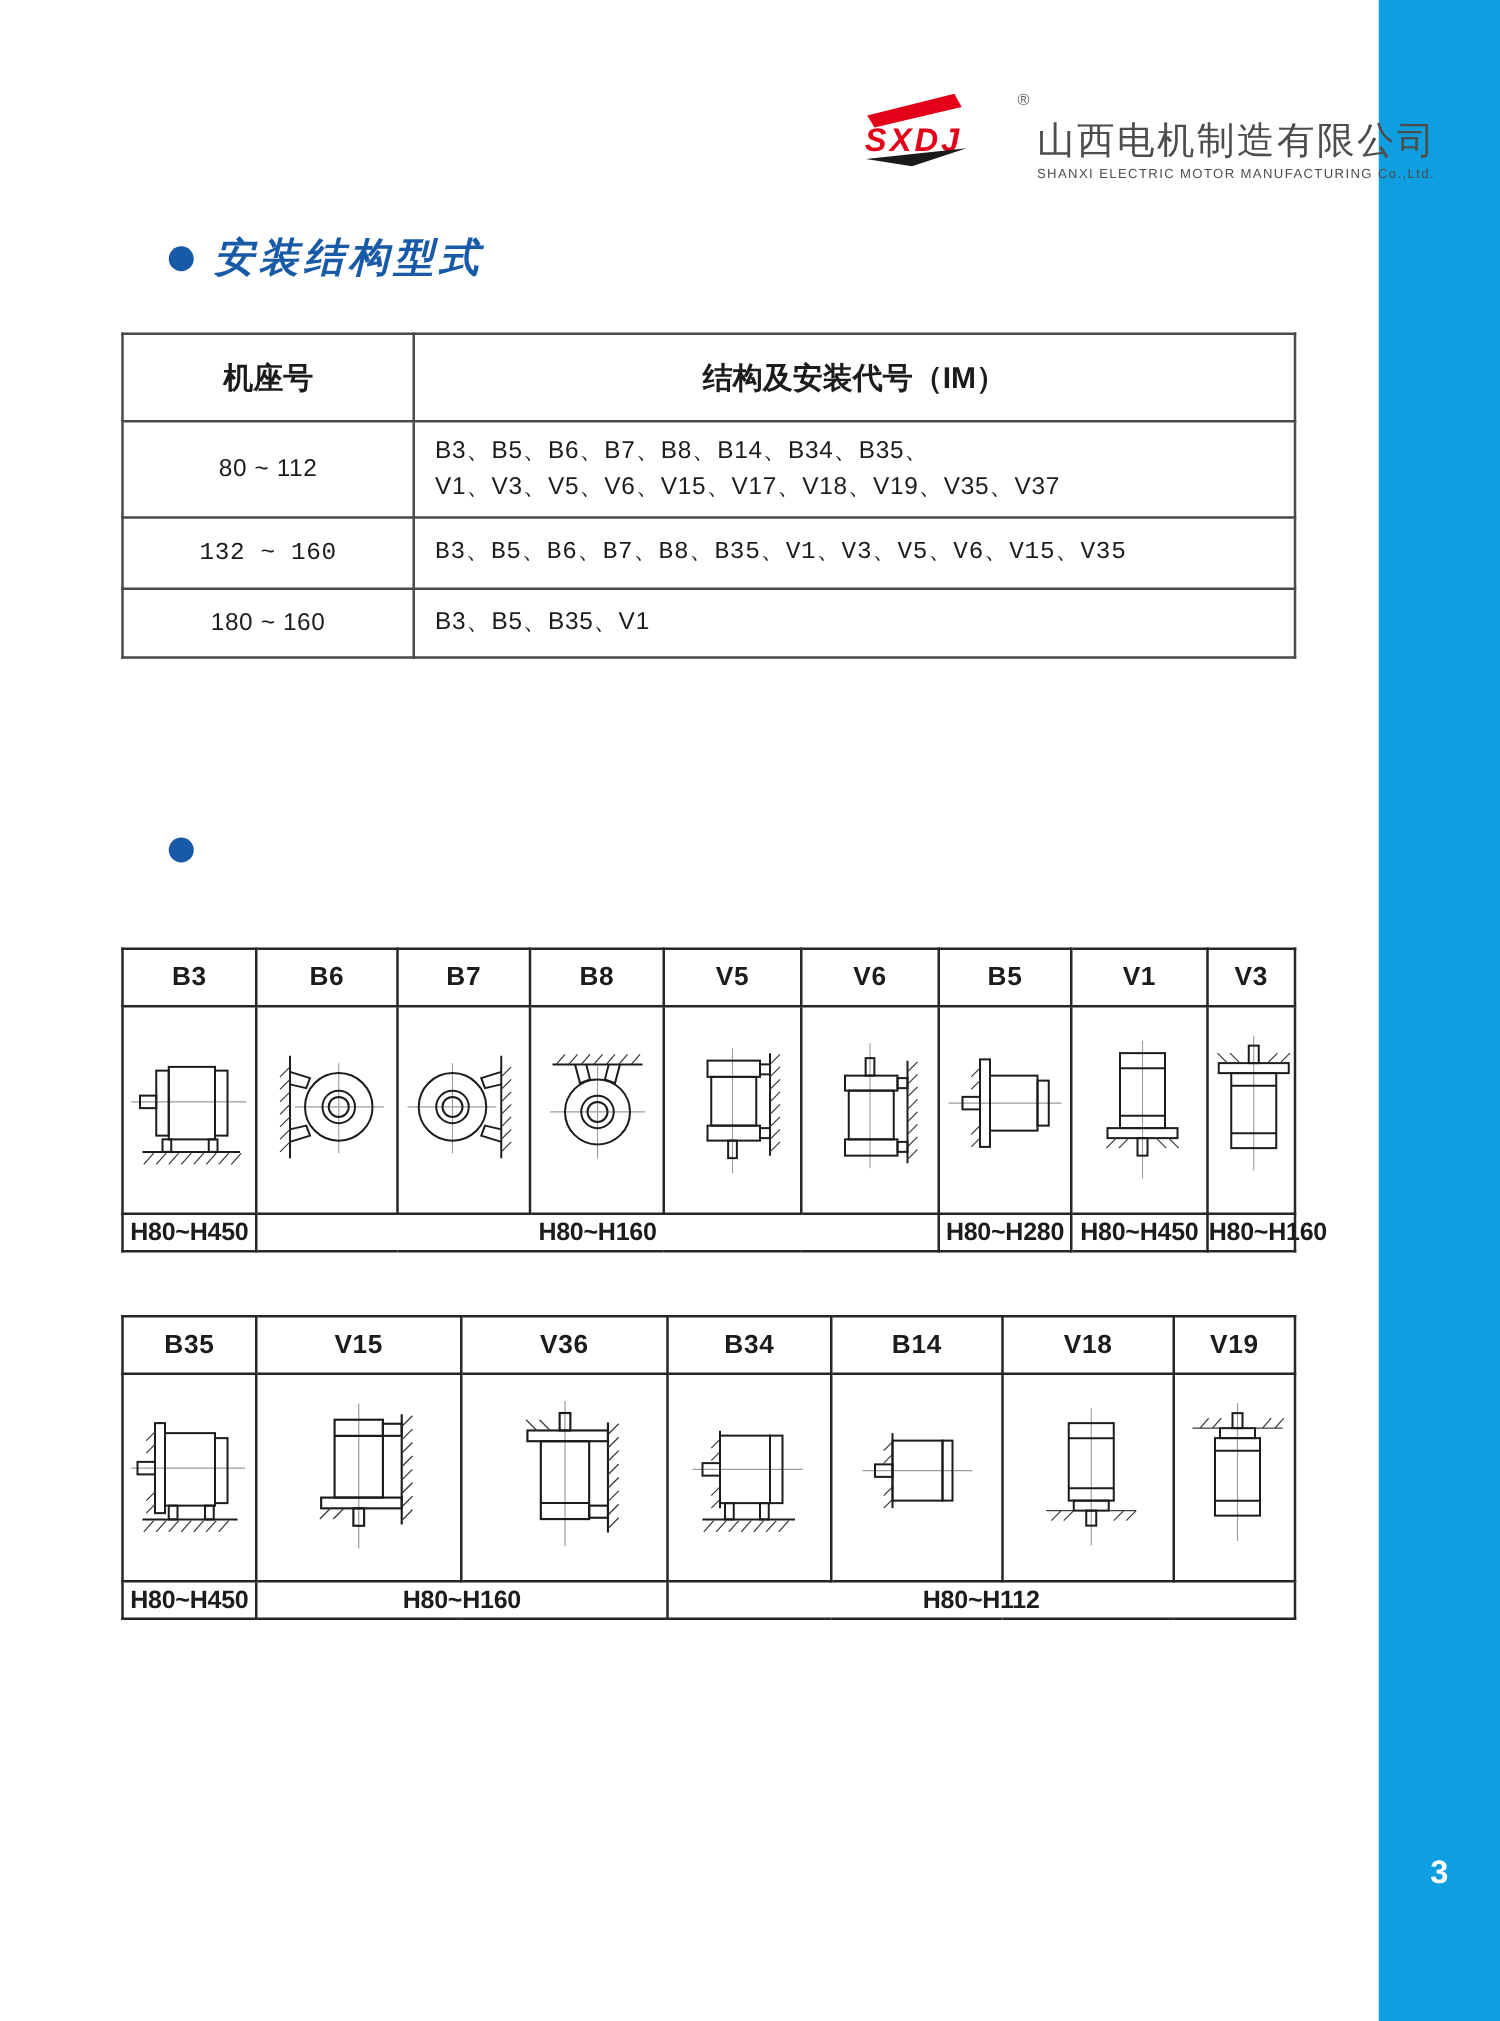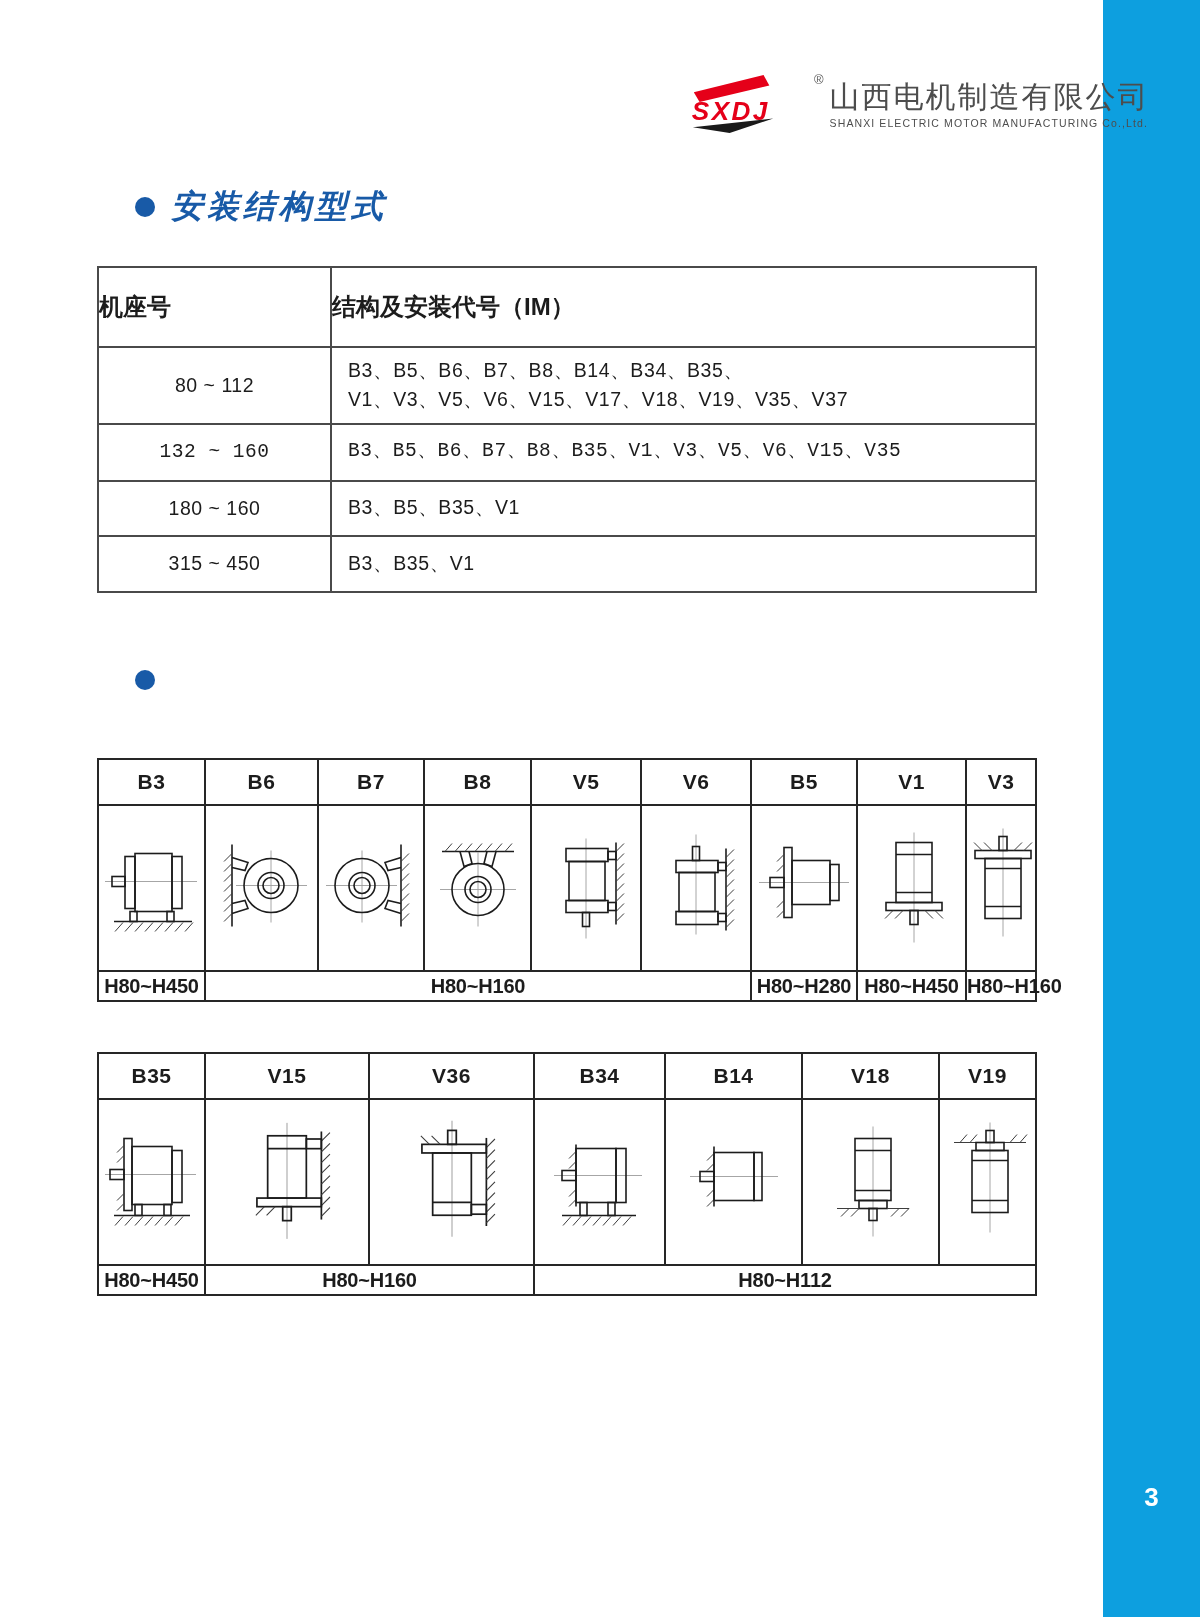--- a/index.html
+++ b/index.html
@@ -6,36 +6,36 @@
   html,body { width:1200px; height:1617px; background:#fff; font-family:"Liberation Sans", sans-serif; overflow:hidden; }
   .page { position:relative; width:1200px; height:1617px; background:#fff; }
 
   
   .accent-bar { position:absolute; right:0; top:0; width:97px; height:1617px; background:#0d9fdf; }
   .page-num { position:absolute; top:1482px; left:0; width:100%; text-align:center; color:#fff; font-size:26px; font-weight:bold; }
 
   
   .logo { position:absolute; left:686px; top:72px; display:flex; align-items:flex-start; }
   .logo .reg { font-size:13px; color:#5a5a5a; margin:0 6px 0 2px; }
-  .logo-text { display:flex; flex-direction:column; margin-top:8px; }
+  .logo-text { display:flex; flex-direction:column; margin-top:24px; }
   .logo-cn { font-size:30px; color:#4d4d4d; letter-spacing:2px; font-weight:500; line-height:1.1; }
   .logo-en { font-size:10.5px; color:#4d4d4d; letter-spacing:1.1px; margin-top:4px; white-space:nowrap; }
 
   
   .sec-head { position:absolute; left:135px; display:flex; align-items:center; color:#185aa7;font-style:italic; }
   .sec-head .bullet { width:20px; height:20px; border-radius:50%; background:#185aa7; margin-right:16px; flex:0 0 auto; }
   .sec-head .t { font-size:32px; font-weight:bold; letter-spacing:4px; }
   #sec1 { top:185px; }
   #sec2 { top:670px; }
 
   
   table { border-collapse:collapse; table-layout:fixed; }
   .mtab { position:absolute; left:97px; top:266px; width:938px; }
   .mtab th, .mtab td { border:2px solid #4a4a4a; color:#1c1c1c; }
-  .mtab th { height:80px; font-size:24px; font-weight:bold; text-align:left; }
+  .mtab th { height:70px; font-size:24px; font-weight:bold; text-align:center; }
   .mtab td.frame { text-align:center; font-size:19.5px; letter-spacing:0.5px; }
   .mtab td.codes { font-size:19.5px; padding:8px 16px; letter-spacing:0.6px; line-height:1.5; white-space:pre-line; }
   .mtab tr.r1 td { height:76px; }
   .mtab tr.r2 td { height:57px;font-family:Liberation Mono, monospace; }
   .mtab tr.r3 td { height:55px; }
   .mtab tr.r4 td { height:56px; }
 
   
   .dtab { position:absolute; left:97px; width:938px; }
   #dt1 { top:758px; }
@@ -93,24 +93,20 @@
       <td class="codes">B3、B5、B6、B7、B8、B14、B34、B35、
 V1、V3、V5、V6、V15、V17、V18、V19、V35、V37</td>
     </tr>
     <tr class="r2">
       <td class="frame">132 ~ 160</td>
       <td class="codes">B3、B5、B6、B7、B8、B35、V1、V3、V5、V6、V15、V35</td>
     </tr>
     <tr class="r3">
       <td class="frame">180 ~ 160</td>
       <td class="codes">B3、B5、B35、V1</td>
-    </tr>
-    <tr class="r4">
-      <td class="frame">315 ~ 450</td>
-      <td class="codes">B3、B35、V1</td>
     </tr>
   </tbody>
     </table>
 
   <div class="sec-head" id="sec2">
     <span class="bullet"></span>
   </div>
 
   <table class="dtab" id="dt1">
     <colgroup>

